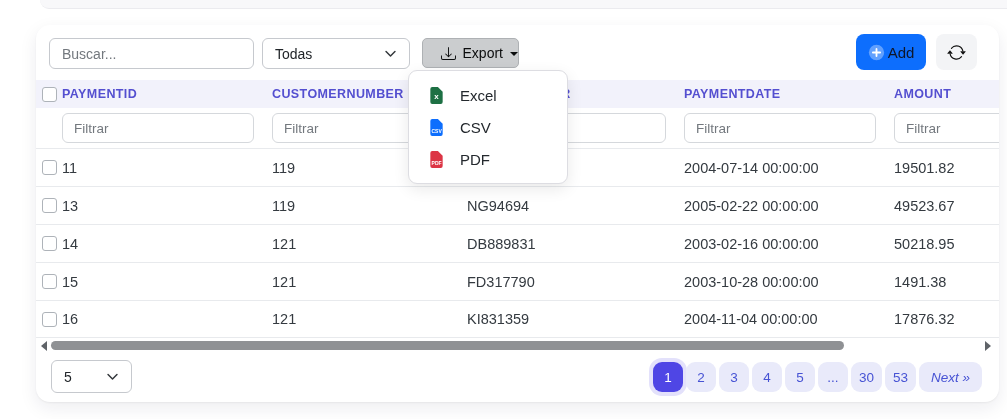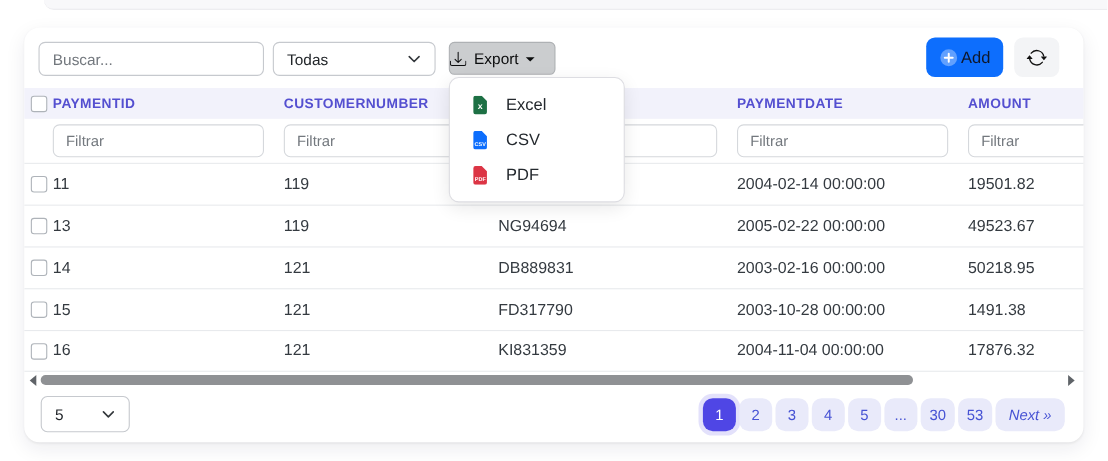--- a/index.html
+++ b/index.html
@@ -5,36 +5,36 @@
   * { margin:0; padding:0; box-sizing:border-box; }
   html,body { width:1007px; height:419px; background:#ffffff;
     font-family:"Liberation Sans", sans-serif; overflow:hidden; }
   .page { position:relative; width:1007px; height:419px; }
 
   
   .top-strip { position:absolute; top:0; left:40px; right:0; height:9px;
     background:#f8f8fa; border-bottom:1px solid #ebebef; border-bottom-left-radius:14px; }
 
   
-  .card { position:absolute; left:22px; top:25px; width:963px; height:377px;
+  .card { position:absolute; left:36px; top:25px; width:963px; height:377px;
     background:#fff; border-radius:14px;
     box-shadow:0 1px 2px rgba(0,0,0,.05), 0 6px 18px rgba(30,30,60,.08); }
 
   
   .search-input { position:absolute; left:13px; top:13px; width:205px; height:31px;
     border:1px solid #c6c9ce; border-radius:6px; padding:0 12px; font-size:14px; color:#333;
     outline:none; font-family:inherit; }
   .search-input::placeholder, .filter-input::placeholder { color:#73787e; opacity:1; }
   .select-box { position:absolute; display:flex; align-items:center; justify-content:space-between;
     border:1px solid #c6c9ce; border-radius:6px; background:#fff; padding:0 12px;
     font-size:14px; color:#212529; cursor:pointer; }
   .type-select { left:226px; top:13px; width:148px; height:31px; }
   .export-btn { position:absolute; left:386px; top:13px; width:97px; height:30px;
     background:#cbcdcf; border:1px solid #aeb1b4; border-radius:5px;
-    display:flex; align-items:center; justify-content:flex-start; gap:7px;
+    display:flex; align-items:center; justify-content:flex-end; gap:7px;
     font-size:14px; color:#0b0c0d; cursor:pointer; }
   .caret-down { width:0; height:0; border-left:4px solid transparent; border-right:4px solid transparent;
     border-top:4.5px solid #0b0c0d; margin-top:1px; }
   .add-btn { position:absolute; left:820px; top:9px; width:70px; height:36px;
     background:#0d6efd; border:none; border-radius:8px; color:#0f172a; font-size:15px;
     display:flex; align-items:center; justify-content:center; gap:3px; cursor:pointer;
     font-family:inherit; }
   .refresh-btn { position:absolute; left:900px; top:9px; width:41px; height:36px;
     background:#f3f4f6; border:none; border-radius:8px; display:flex; align-items:center;
     justify-content:center; cursor:pointer; }
@@ -155,21 +155,21 @@
           <span class="c5"><input class="filter-input" placeholder="Filtrar" style=""></span>
         </div>
 
         <div class="t-row data-row">
           <span class="c0">
               <input type="checkbox" class="cbx" style="">
             </span>
           <span class="c1">11</span>
           <span class="c2">119</span>
           <span class="c3"></span>
-          <span class="c4">2004-02-14 00:00:00</span>
+          <span class="c4">2004-07-14 00:00:00</span>
           <span class="c5">19501.82</span>
         </div>
         <div class="t-row data-row">
           <span class="c0">
               <input type="checkbox" class="cbx" style="">
             </span>
           <span class="c1">13</span>
           <span class="c2">119</span>
           <span class="c3">NG94694</span>
           <span class="c4">2005-02-22 00:00:00</span>

